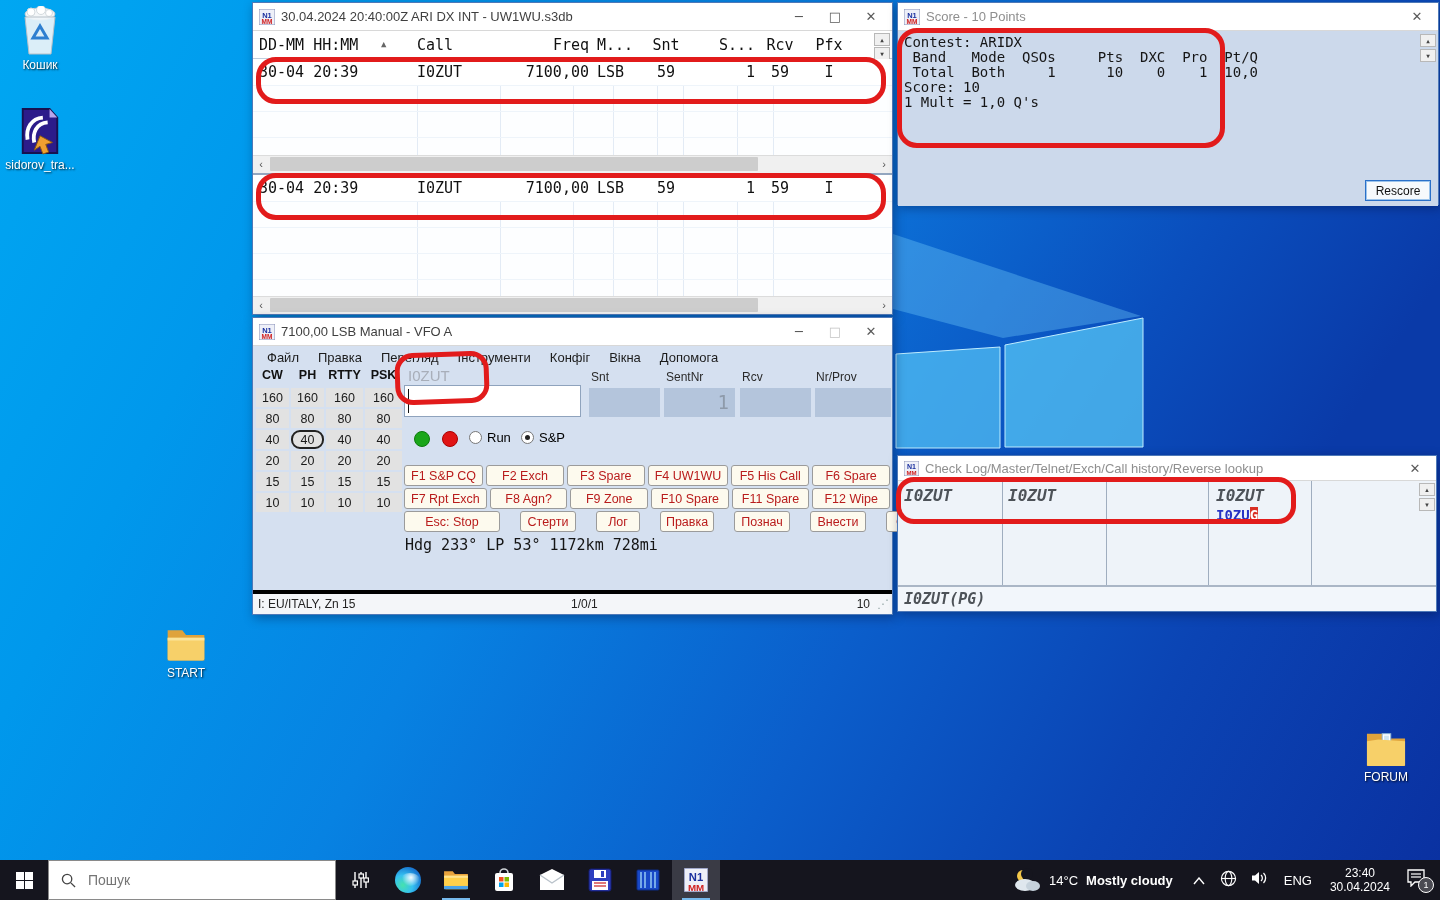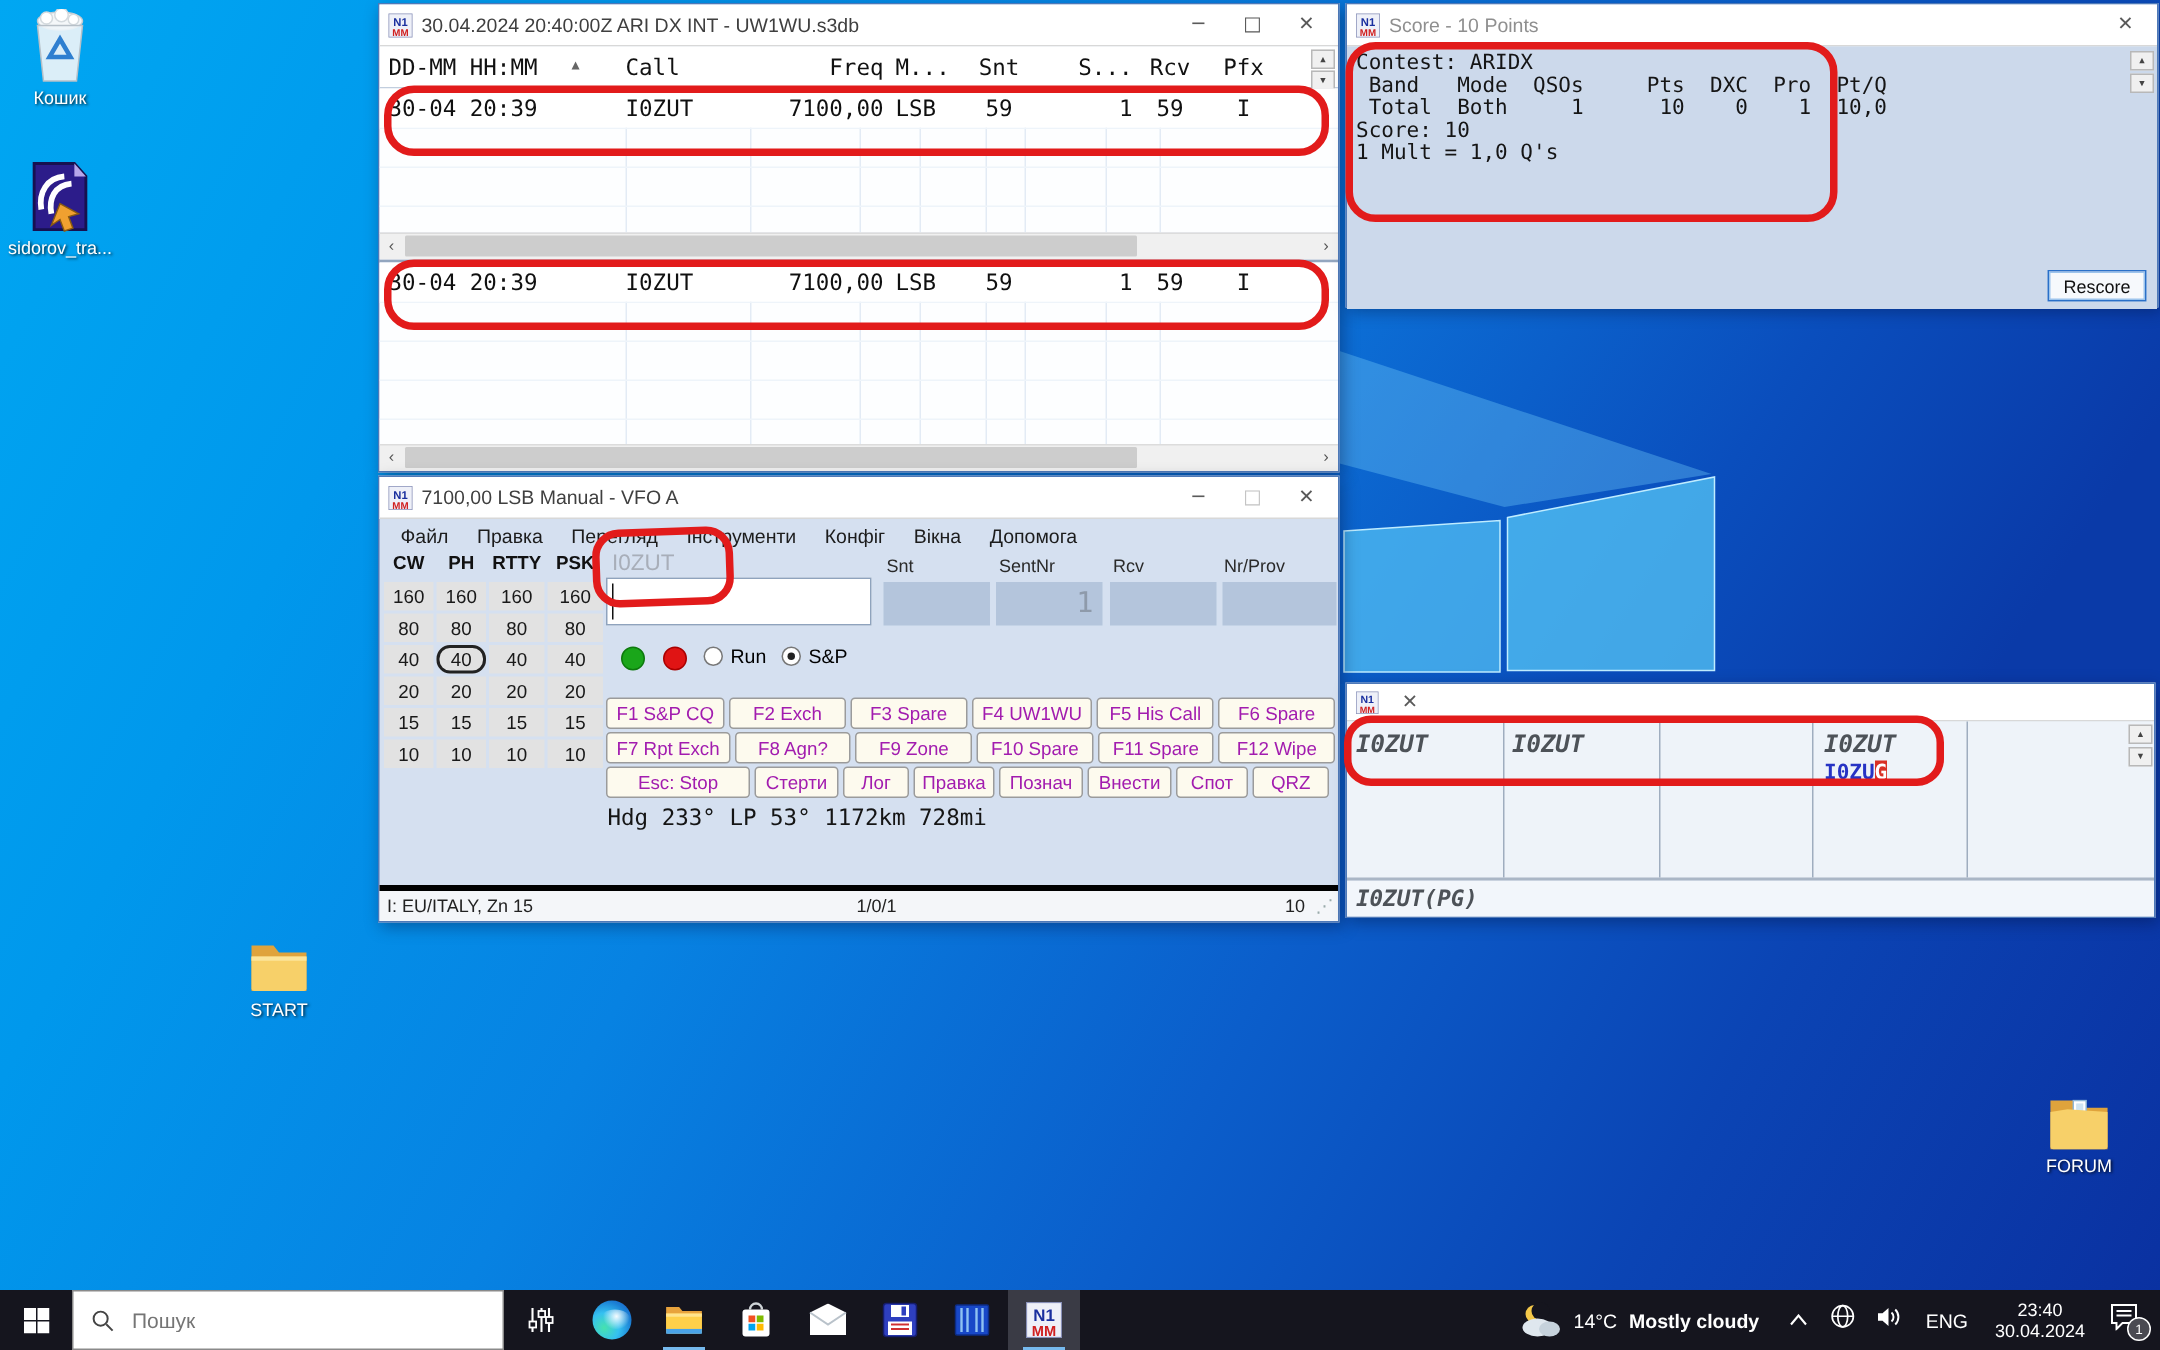--- a/index.html
+++ b/index.html
@@ -73,22 +73,22 @@
     font-family:"DejaVu Sans Mono",monospace;}
   .led{position:absolute;top:113px;width:14px;height:14px;border-radius:50%;}
   .radio{position:absolute;top:112px;display:flex;align-items:center;gap:5px;font-size:13px;color:#000000;}
   .radio .circ{width:13px;height:13px;border-radius:50%;background:#fff;border:1px solid #777;
     box-sizing:border-box;position:relative;}
   .radio .circ.on::after{content:"";position:absolute;left:3px;top:3px;width:5px;height:5px;
     border-radius:50%;background:#222;}
   .fkeys{position:absolute;left:151px;width:486px;display:grid;grid-template-columns:repeat(6,1fr);
     gap:3px;}
   .fbtn{height:21px;background:#fdfaee;border:1px solid #9b9b9b;border-radius:3px;font-size:12.5px;
-    color:#a21caf;display:flex;align-items:center;justify-content:center;white-space:nowrap;}
-  .action-row{position:absolute;left:151px;top:193px;width:480px;display:flex;gap:3px;}
+    color:#b91c1c;display:flex;align-items:center;justify-content:center;white-space:nowrap;}
+  .action-row{position:absolute;left:151px;top:193px;width:480px;display:flex;gap:20px;}
   .action-row .fbtn{flex:0 0 auto;}
   .hdg{position:absolute;left:152px;top:218px;font-family:"DejaVu Sans Mono",monospace;
     font-size:15px;color:#151515;}
   .statusbar{position:absolute;left:0;right:0;bottom:0;height:20px;background:#f4f6f9;
     border-top:4px solid #000000;font-size:12px;color:#222;display:flex;align-items:center;}
   
   .check-main{position:relative;height:104px;background:#eef3f9;border-bottom:2px solid #aab6c6;}
   .check-col-sep{position:absolute;top:0;bottom:0;width:1px;background:#9fadbf;}
   .check-cell{position:absolute;top:5px;font-family:"DejaVu Sans Mono",monospace;font-style:italic;
     font-weight:bold;font-size:16px;color:#4d5258;}
@@ -413,20 +413,21 @@
   <div class="annot" style="left:142px;top:34px;width:84px;height:42px;border-radius:18px;transform:rotate(-2deg);"></div>
 </div>
 
 <div class="window" style="left:897px;top:455px;width:540px;height:157px;">
   <div class="titlebar inactive" style="height:24px;">
     <svg width="15" height="15" viewBox="0 0 16 16">
       <rect width="16" height="16" fill="#eef0f8" stroke="#8890b8"></rect>
       <text x="8" y="8.5" font-size="7.5" font-weight="bold" fill="#1a2f9e" text-anchor="middle" font-family="Liberation Sans,sans-serif">N1</text>
       <text x="8" y="15" font-size="6.5" font-weight="bold" fill="#d02020" text-anchor="middle" font-family="Liberation Sans,sans-serif">MM</text>
     </svg>
+    <span class="title">Check Log/Master/Telnet/Exch/Call history/Reverse lookup</span>
     <span class="cap-btn">✕</span>
   </div>
   <div class="check-main">
     <div class="check-col-sep" style="left:104px;"></div>
     <div class="check-col-sep" style="left:208px;"></div>
     <div class="check-col-sep" style="left:310px;"></div>
     <div class="check-col-sep" style="left:413px;"></div>
     <span class="check-cell" style="left:6px;">I0ZUT</span>
     <span class="check-cell" style="left:110px;">I0ZUT</span>
     <span class="check-cell" style="left:318px;">I0ZUT</span>

